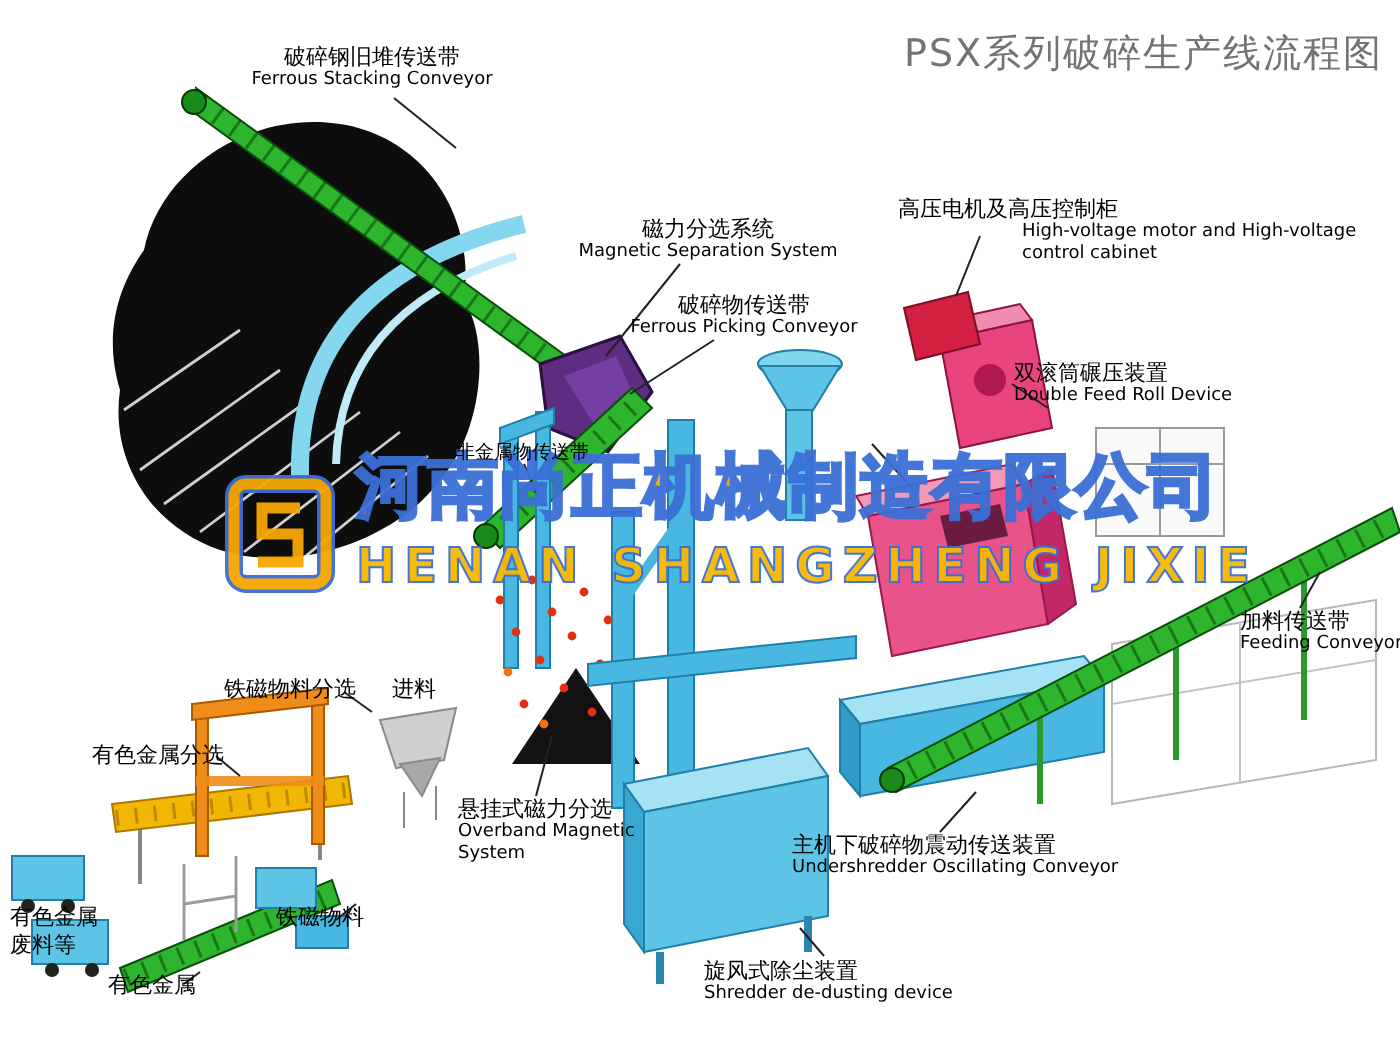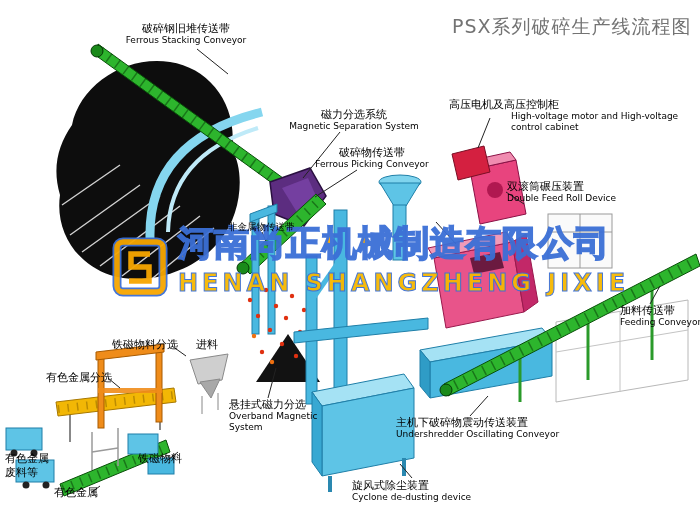--- a/index.html
+++ b/index.html
@@ -266,21 +266,21 @@
     <span class="en">Overband Magnetic System</span>
   </div>
 
   <div class="lbl" style="left:396px;top:416px">
     <span class="zh">主机下破碎物震动传送装置</span>
     <span class="en">Undershredder Oscillating Conveyor</span>
   </div>
 
   <div class="lbl" style="left:352px;top:479px">
     <span class="zh">旋风式除尘装置</span>
-    <span class="en">Cyclone de-dusting device</span>
+    <span class="en">Shredder de-dusting device</span>
   </div>
 
   <div class="lbl" style="left:5px;top:452px">
     <span class="zh">有色金属</span>
   </div>
 
   <div class="lbl" style="left:5px;top:466px">
     <span class="zh">废料等</span>
   </div>
 

